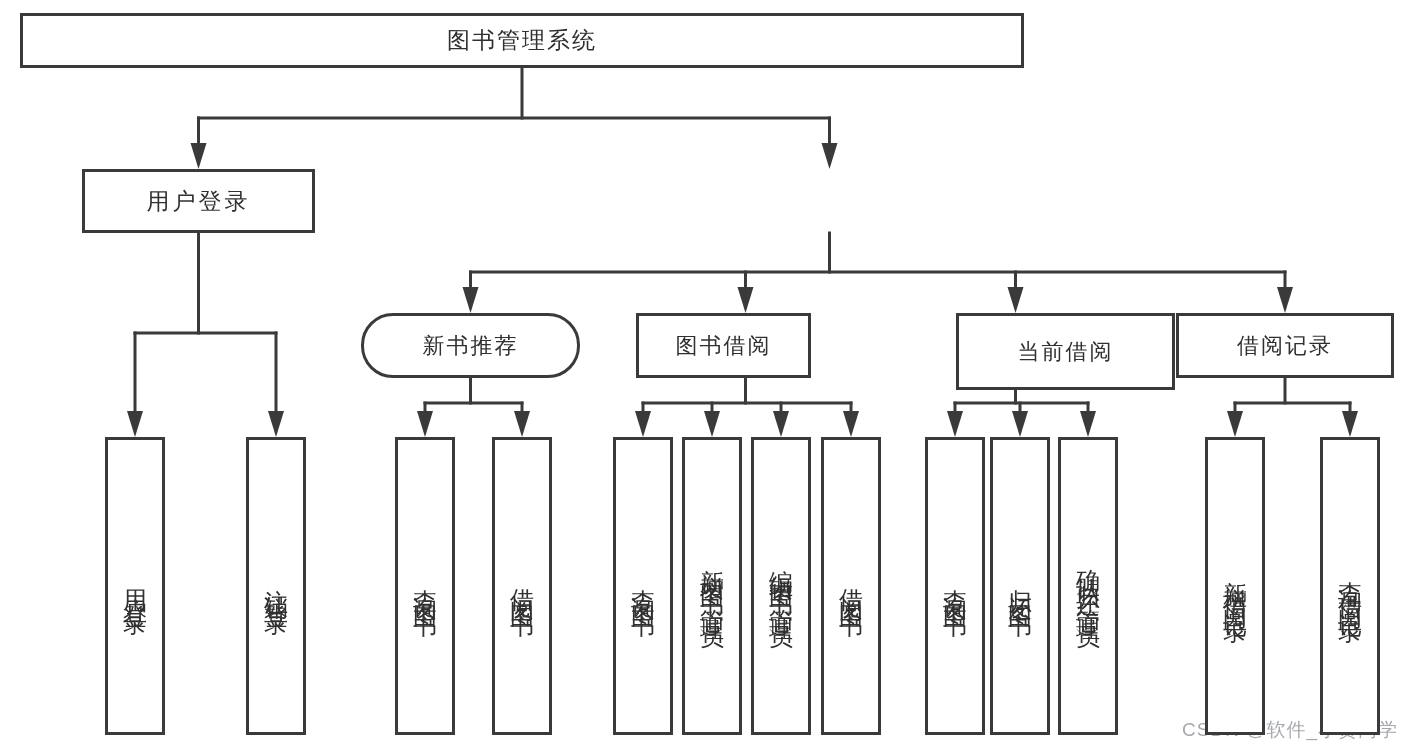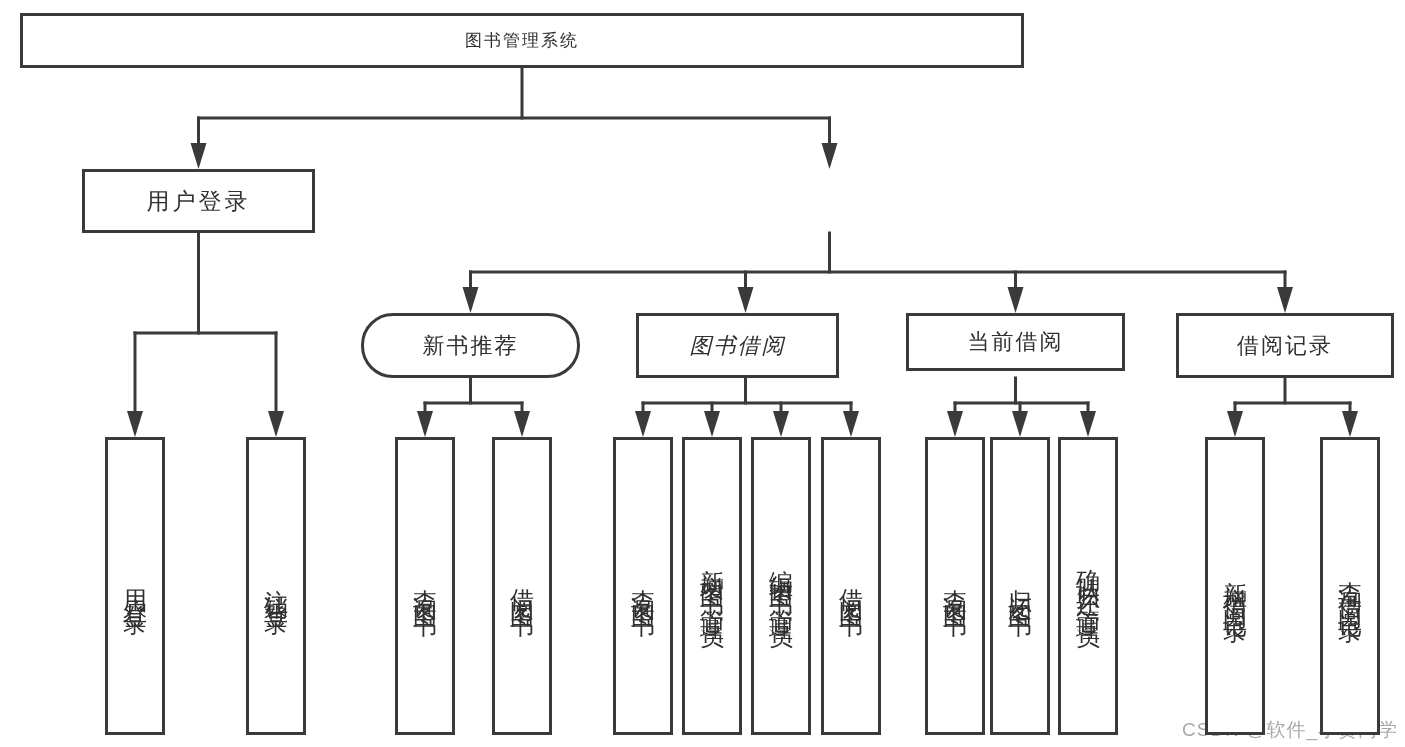--- a/index.html
+++ b/index.html
@@ -27,21 +27,21 @@
     background: #ffffff;
     border: 3px solid var(--line, #3a3a3a);
     color: var(--text, #303030);
     display: flex;
     align-items: center;
     justify-content: center;
     text-align: center;
     white-space: nowrap;
   }
 
-  .node.h-lv1 { font-size: 17px; letter-spacing: 2px; }
+  .node.h-lv1 { font-size: 23px; letter-spacing: 2px; }
   .node.h-lv2 { font-size: 23px; letter-spacing: 3px; }
   .node.h-lv3 { font-size: 22px; letter-spacing: 2px; }
 
   .node.v {
     writing-mode: vertical-rl;
     text-orientation: mixed;
     font-size: 24px;
     letter-spacing: 8px;
     white-space: normal;
     line-height: 1;
@@ -112,22 +112,22 @@
       <line x1="1235" y1="403" x2="1350" y2="403" stroke="#3a3a3a" stroke-width="3" stroke-linecap="square"></line>
       <line x1="1235" y1="403" x2="1235" y2="419" stroke="#3a3a3a" stroke-width="3" stroke-linecap="square"></line>
       <polygon points="1227,411 1243,411 1235,437" fill="#3a3a3a"></polygon>
       <line x1="1350" y1="403" x2="1350" y2="419" stroke="#3a3a3a" stroke-width="3" stroke-linecap="square"></line>
       <polygon points="1342,411 1358,411 1350,437" fill="#3a3a3a"></polygon>
     </svg>
   <div class="watermark">CSDN @软件_小贺同学</div>
 <div class="node h-lv1" style="left: 20px; top: 13px; width: 1004px; height: 55px;">图书管理系统</div>
     <div class="node h-lv2" style="left: 82px; top: 169px; width: 233px; height: 64px;">用户登录</div>
     <div class="node h-lv3" style="left: 361px; top: 313px; width: 219px; height: 65px; border-radius: 32px;">新书推荐</div>
-    <div class="node h-lv3" style="left: 636px; top: 313px; width: 203px; height: 65px; font-style: italic;">图书借阅</div>
-    <div class="node h-lv3" style="left: 906px; top: 313px; width: 219px; height: 58px;">当前借阅</div>
+    <div class="node h-lv3" style="left: 636px; top: 313px; width: 175px; height: 65px;">图书借阅</div>
+    <div class="node h-lv3" style="left: 956px; top: 313px; width: 219px; height: 77px;">当前借阅</div>
     <div class="node h-lv3" style="left: 1176px; top: 313px; width: 218px; height: 65px;">借阅记录</div>
     <div class="node v" style="left: 105px; top: 437px; width: 60px; height: 298px;">用户登录</div>
     <div class="node v" style="left: 246px; top: 437px; width: 60px; height: 298px;">注销登录</div>
     <div class="node v" style="left: 395px; top: 437px; width: 60px; height: 298px;">查询图书</div>
     <div class="node v" style="left: 492px; top: 437px; width: 60px; height: 298px;">借阅图书</div>
     <div class="node v" style="left: 613px; top: 437px; width: 60px; height: 298px;">查询图书</div>
     <div class="node v" style="left: 682px; top: 437px; width: 60px; height: 298px;">新增图书（管理员）</div>
     <div class="node v" style="left: 751px; top: 437px; width: 60px; height: 298px;">编辑图书（管理员）</div>
     <div class="node v" style="left: 821px; top: 437px; width: 60px; height: 298px;">借阅图书</div>
     <div class="node v" style="left: 925px; top: 437px; width: 60px; height: 298px;">查询图书</div>

